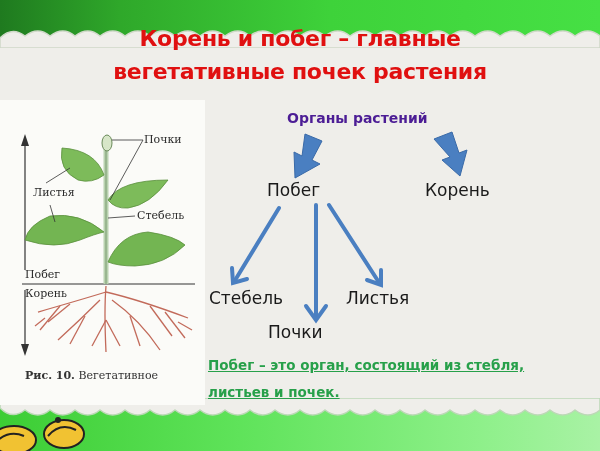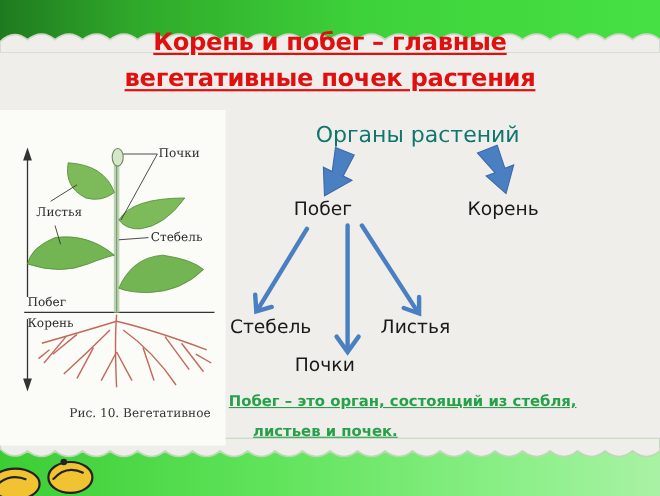--- a/index.html
+++ b/index.html
@@ -2,27 +2,27 @@
 <html><head>
 <meta charset="utf-8">
 <style>
   html,body{margin:0;padding:0;}
   body{width:600px;height:451px;overflow:hidden;position:relative;font-family:"DejaVu Sans","Liberation Sans",sans-serif;background:#eeeeea;}
   .slide{position:absolute;left:0;top:0;width:600px;height:451px;overflow:hidden;background:#efeeea;}
   .top-band{position:absolute;left:0;top:0;width:600px;height:40px;background:linear-gradient(90deg,#1f7a1f 0%,#2fa82a 20%,#3ed23a 55%,#46e044 100%);}
   .bottom-band{position:absolute;left:0;top:405px;width:600px;height:46px;background:linear-gradient(90deg,#3ccd34 0%,#5fe35a 40%,#8ef08a 80%,#a9f2a5 100%);}
   .scallop{position:absolute;left:0;width:600px;height:22px;}
   .title{position:absolute;left:0;top:22px;width:600px;text-align:center;color:#e01010;font-weight:bold;font-size:22px;line-height:33px;font-family:"DejaVu Sans",sans-serif;letter-spacing:-0.3px;}
-  .title span{text-decoration:underline;text-decoration-thickness:2px;text-underline-offset:3px;display:inline-block;text-align:center;}
+  .title span{text-decoration-thickness:2px;text-underline-offset:3px;display:inline-block;text-align:center;}
   .figure{position:absolute;left:0;top:100px;width:205px;height:305px;background:#fbfbf8;}
   .fig-label{position:absolute;font-family:"DejaVu Serif","Liberation Serif",serif;font-size:11px;color:#2a2a2a;}
   .caption{position:absolute;left:25px;top:368px;font-family:"DejaVu Serif","Liberation Serif",serif;font-size:11px;color:#333;line-height:15px;}
-  .caption b{font-weight:normal;margin-left:38px;}
+  .caption b{font-weight:bold;}
   .node{position:absolute;font-family:"DejaVu Sans",sans-serif;font-size:17px;color:#1a1a1a;}
-  .organs{position:absolute;left:287px;top:110px;font-size:20px;color:#0f766e;}
+  .organs{position:absolute;left:287px;top:110px;font-size:14px;color:#4c1d95;font-weight:bold;}
   .definition{position:absolute;left:208px;top:352px;font-size:13.5px;font-weight:bold;color:#27a04a;line-height:27px;}
   .definition span{text-decoration:underline;}
   svg{position:absolute;left:0;top:0;}
 </style>
 </head>
 <body>
 
 <div class="slide">
   <div class="top-band"></div>
   <svg class="scallop" style="top:26px" width="600" height="22" viewBox="0 0 600 22">
@@ -121,15 +121,15 @@
   </svg>
 
   <div class="node" style="left:267px;top:180px;">Побег</div>
   <div class="node" style="left:425px;top:180px;">Корень</div>
   <div class="node" style="left:209px;top:288px;">Стебель</div>
   <div class="node" style="left:346px;top:288px;">Листья</div>
   <div class="node" style="left:268px;top:322px;">Почки</div>
 
   <div class="definition">
     <span>Побег – это орган, состоящий из стебля,</span><br>
-    <span style="margin-left:22px">листьев и почек.</span>
+    <span style="">листьев и почек.</span>
   </div>
 </div>
 
 </body></html>

